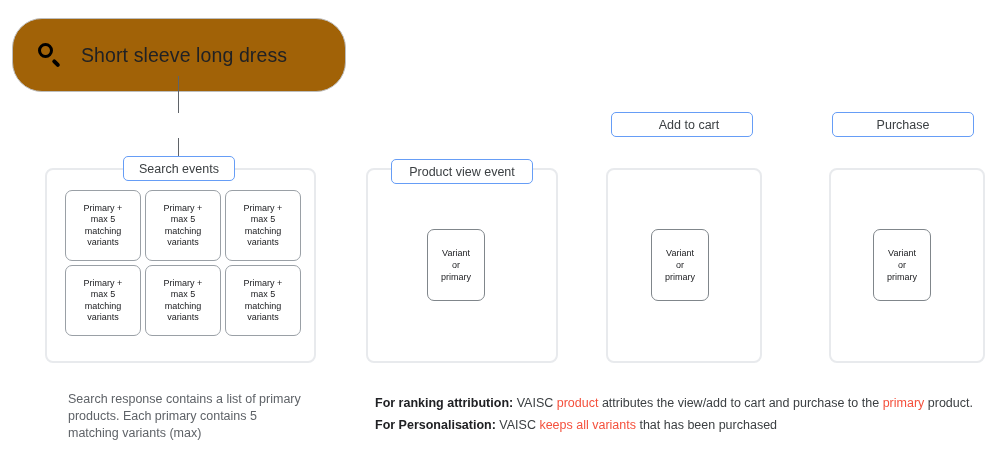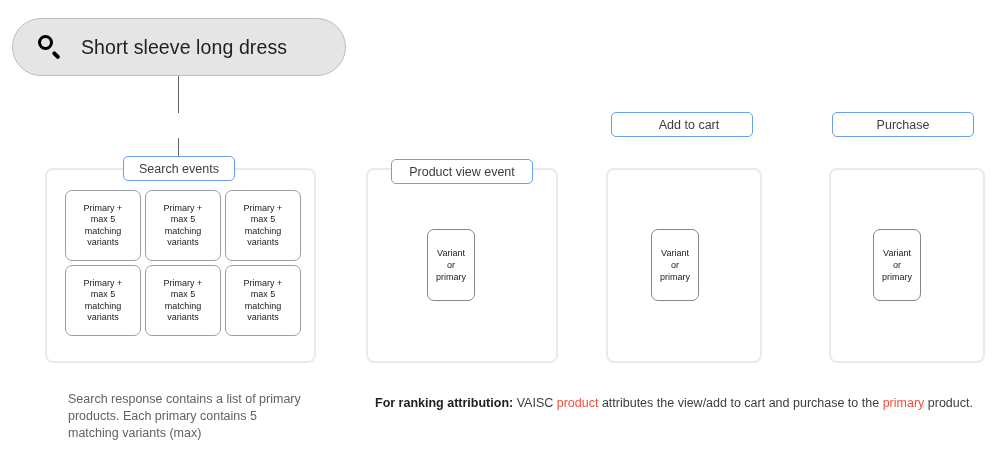--- a/index.html
+++ b/index.html
@@ -16,25 +16,25 @@
     color: #3c4043;
     -webkit-font-smoothing: antialiased;
   }
 
   
   .search-pill {
     position: absolute;
     left: 12px;
     top: 18px;
     width: 334px;
-    height: 58px;
+    height: 74px;
     box-sizing: border-box;
     border: 1.3px solid #bdbdbd;
     border-radius: 30px;
-    background: #e5e5e5;
+    background: #a16207;
     display: flex;
     align-items: center;
     padding-left: 24px;
   }
   .search-icon {
     width: 26px;
     height: 26px;
     flex: 0 0 26px;
     position: relative;
     margin-right: 18px;
@@ -142,21 +142,21 @@
     border-radius: 7px;
     background: #fff;
     display: flex;
     flex-direction: column;
     align-items: center;
     justify-content: center;
     font-size: 9px;
     line-height: 12px;
     color: #202124;
     text-align: center;
-    width: 48px;
+    width: 58px;
     height: 72px;
   }
   #card-view     { left: 427px; top: 229px; }
   #card-cart     { left: 651px; top: 229px; }
   #card-purchase { left: 873px; top: 229px; }
 
   
   .caption-left {
     position: absolute;
     left: 68px;
@@ -258,13 +258,16 @@
   <span>or</span>
   <span>primary</span>
 </div>
 
 <div class="caption-left">Search response contains a list of primary products. Each primary contains 5 matching variants (max)</div>
 
 <div class="caption-right">
   <div>
     <span class="lead">For ranking attribution:</span><span> VAISC </span><span class="hl">product</span><span> attributes the view/add to cart and purchase to the </span><span class="hl">primary</span><span> product.</span>
   </div>
+  <div>
+    <span class="lead">For Personalisation:</span><span> VAISC </span><span class="hl">keeps all variants</span><span> that has been purchased</span>
+  </div>
 </div>
 
 </body></html>

